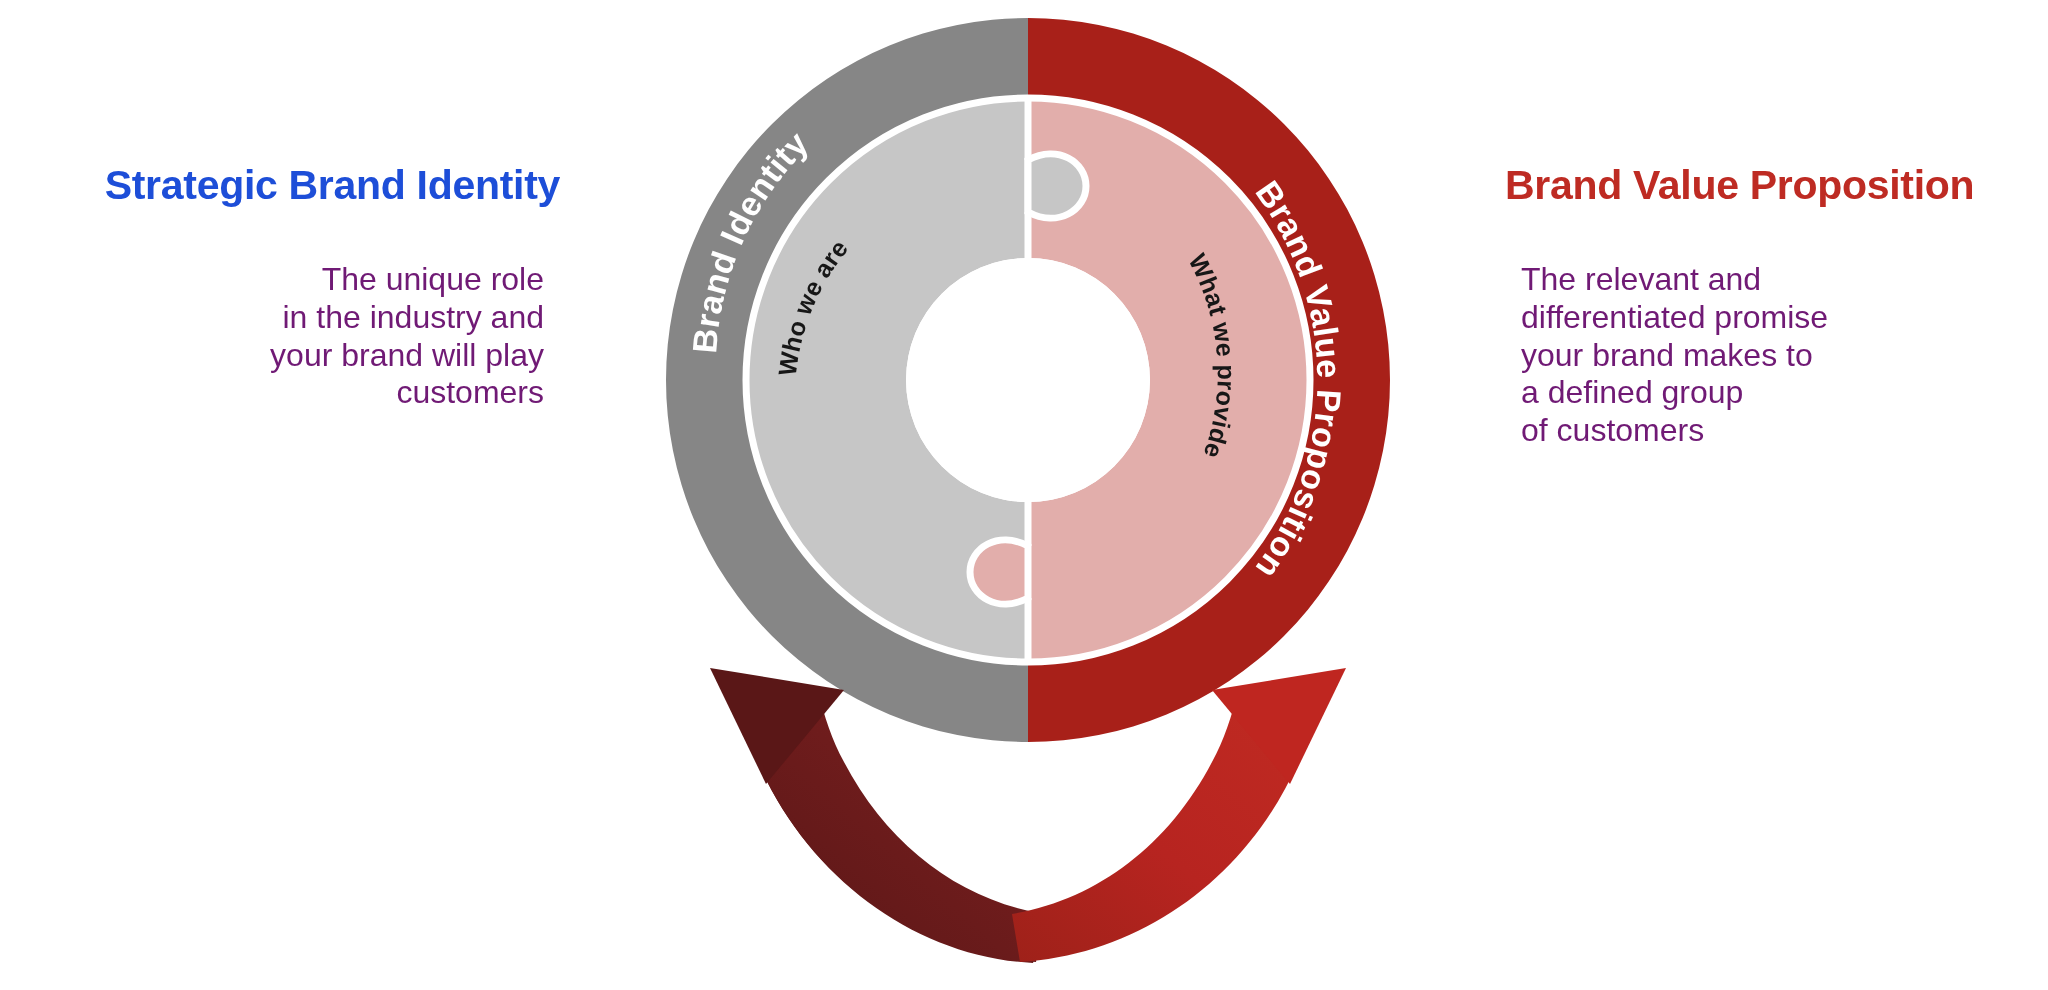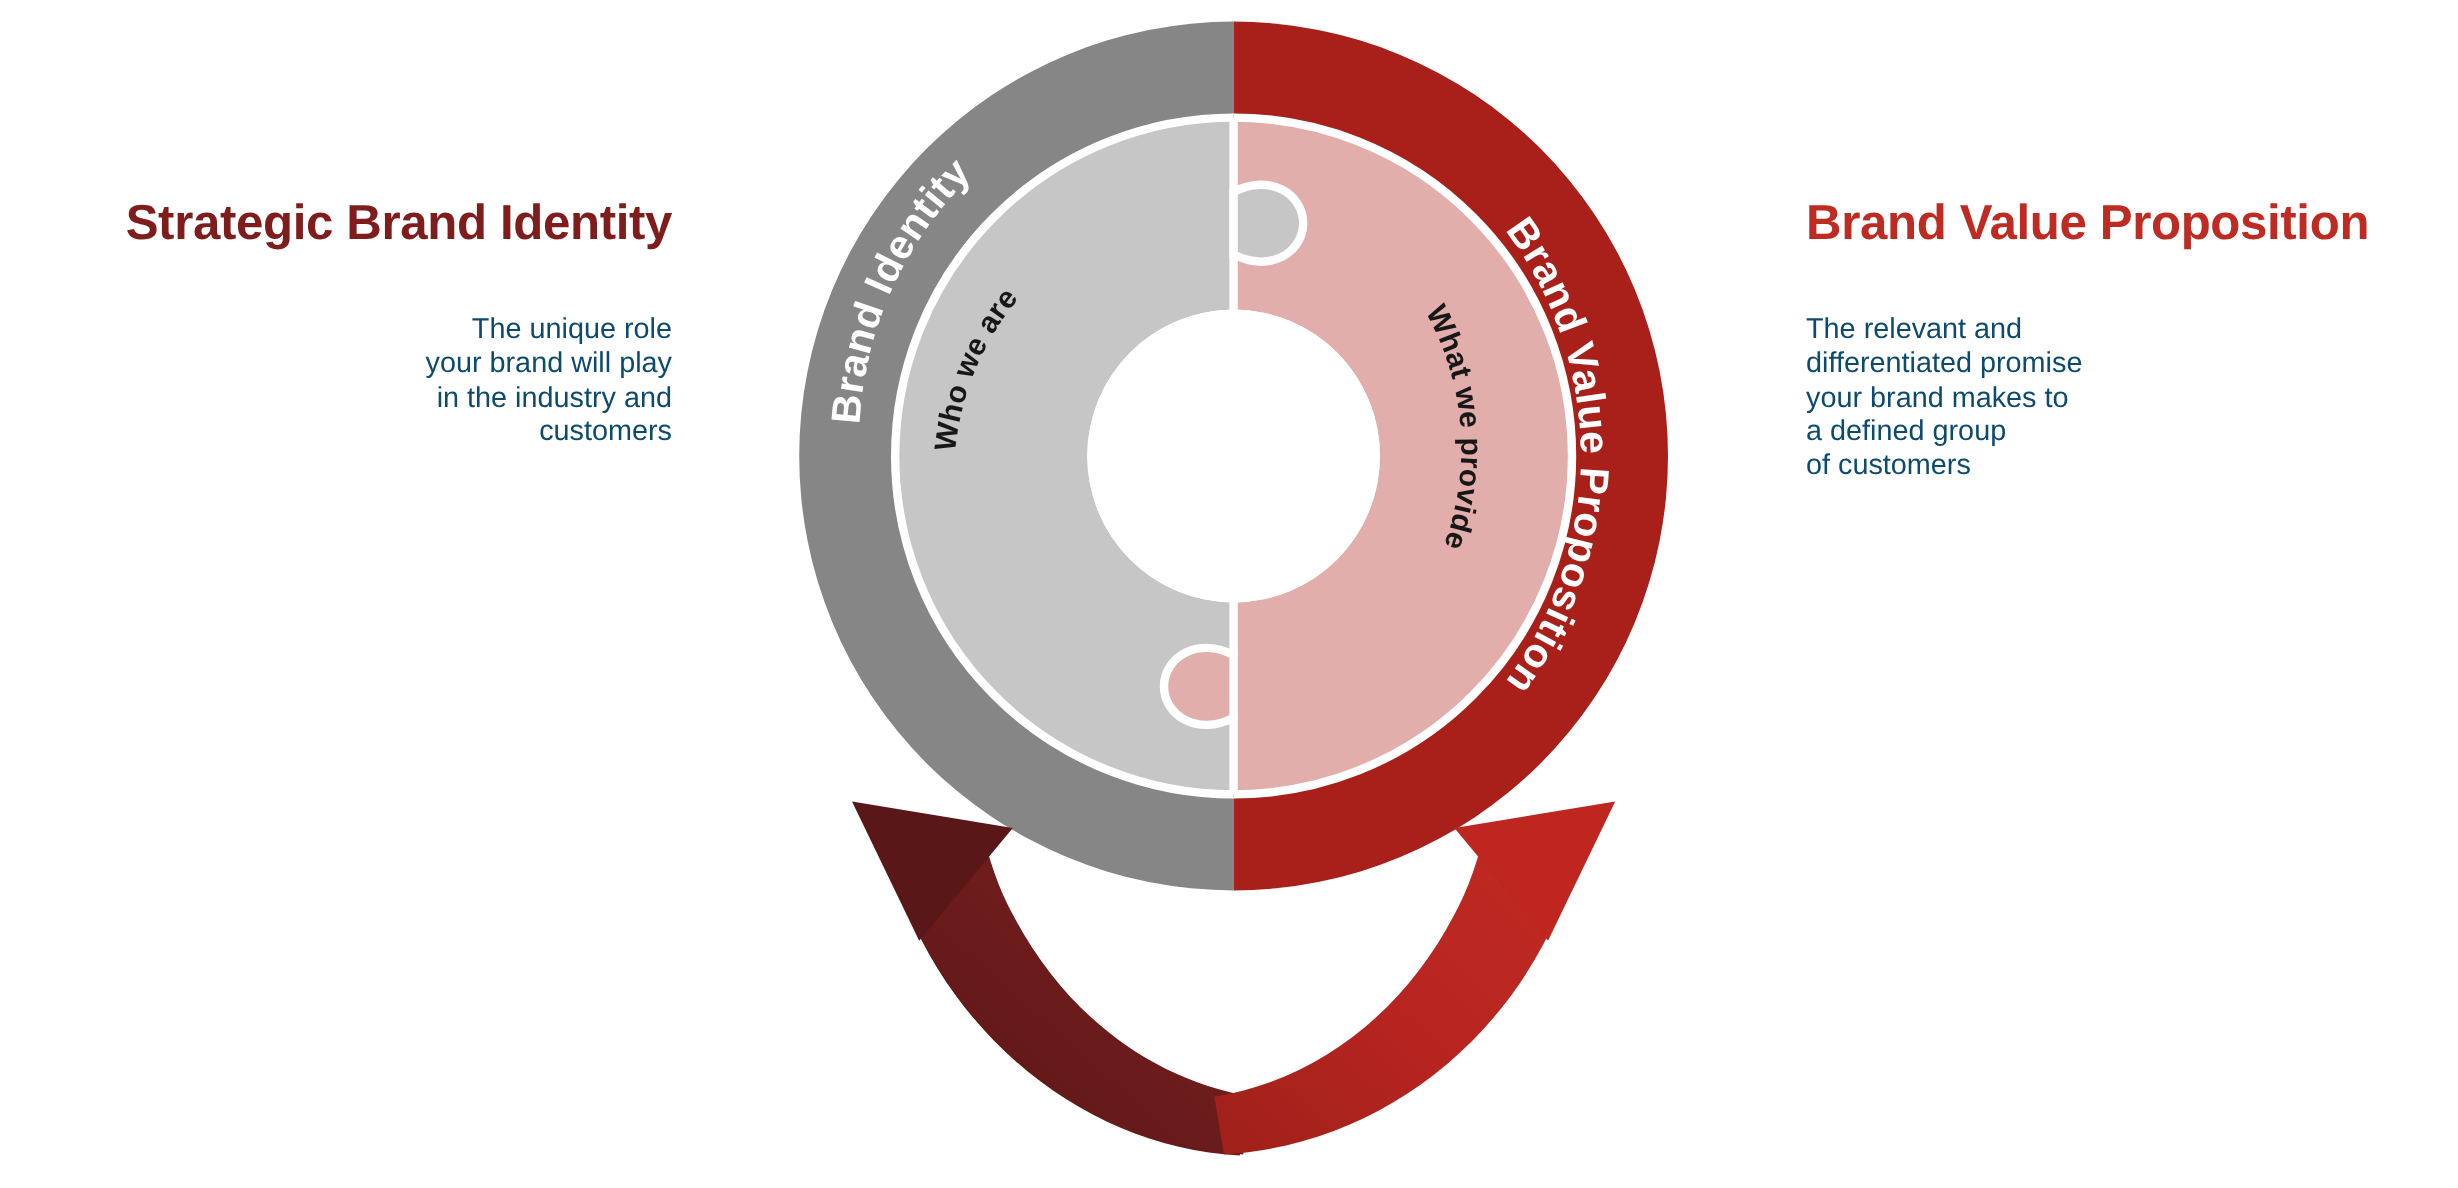--- a/index.html
+++ b/index.html
@@ -14,24 +14,24 @@
   .side{position:absolute;}
   .side h2{
     margin:0;
     font-size:41px;
     font-weight:bold;
     letter-spacing:-0.3px;
     line-height:1.0;
     white-space:nowrap;
   }
   .side p{
-    margin:0;
-    font-size:24px;
+    margin:16px;
+    font-size:32px;
     line-height:1.18;
-    color:#0c4a6e;
+    color:#701a75;
     font-weight:400;
   }
 
   #left-block{left:0px;top:165px;width:590px;text-align:right;}
   #left-block h2{padding-right:30px;}
   #left-block p{margin-top:55px;padding-right:30px;}
 
   #right-block{left:1505px;top:165px;width:545px;text-align:left;}
   #right-block p{margin-top:55px;}
 
@@ -53,25 +53,25 @@
     font-size:25px;
     letter-spacing:0.2px;
   }
 </style>
 </head>
 <body>
 
 <div id="stage">
 
   <div class="side" id="left-block">
-    <h2 style="color: #7f1d1d;">Strategic Brand Identity</h2>
+    <h2 style="color: #1d4ed8;">Strategic Brand Identity</h2>
     <p>
       <span class="ln">The unique role</span>
+      <span class="ln">in the industry and</span>
       <span class="ln">your brand will play</span>
-      <span class="ln">in the industry and</span>
       <span class="ln">customers</span>
     </p>
   </div>
 
   <div class="side" id="right-block">
     <h2 style="color: rgb(190, 43, 35);">Brand Value Proposition</h2>
     <p>
       <span class="ln">The relevant and</span>
       <span class="ln">differentiated promise</span>
       <span class="ln">your brand makes to</span>

